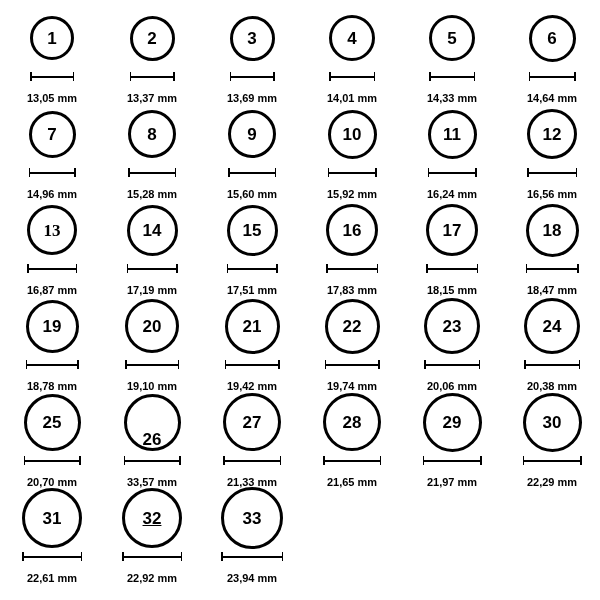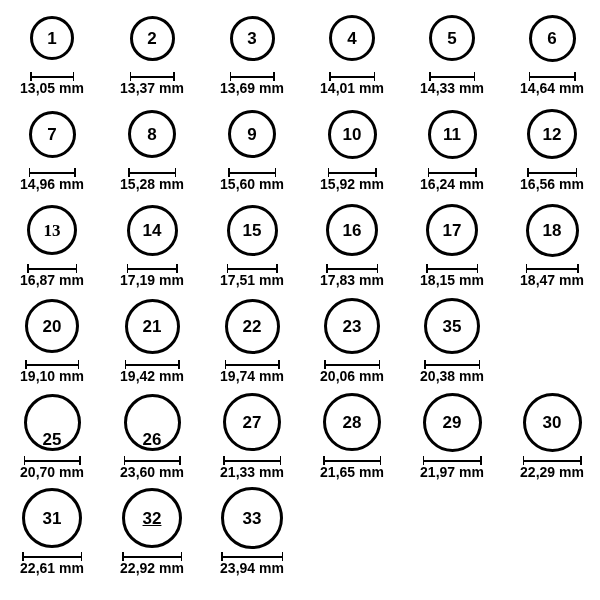--- a/index.html
+++ b/index.html
@@ -72,24 +72,24 @@
   .measure .tick {
     position: absolute;
     top: 0;
     width: 1.5px;
     height: 9px;
     background: #000000;
   }
   .measure .tick.left { left: 0; }
   .measure .tick.right { right: 0; }
   .mm-label {
-    font-size: 14px;
+    font-size: 11px;
     font-weight: bold;
     line-height: 1;
-    margin-top: 0;
+    margin-top: 12px;
     white-space: nowrap;
     color: #000000;
   }
 </style>
 </head>
 <body>
 
 <div id="sizer-chart">
     <div class="chart-row">
       <div class="size-cell">
@@ -327,20 +327,33 @@
           <div class="bar"></div>
           <div class="tick left"></div>
           <div class="tick right"></div>
         </div>
         <div class="mm-label">18,47 mm</div>
       </div>
     </div>
     <div class="chart-row">
       <div class="size-cell">
         <div class="ring-wrap">
+          <div class="ring" style="width: 53px; height: 53px;">
+            <span class="ring-label">19</span>
+          </div>
+        </div>
+        <div class="measure" style="width: 53px;">
+          <div class="bar"></div>
+          <div class="tick left"></div>
+          <div class="tick right"></div>
+        </div>
+        <div class="mm-label">18,78 mm</div>
+      </div>
+      <div class="size-cell">
+        <div class="ring-wrap">
           <div class="ring" style="width: 54px; height: 54px;">
             <span class="ring-label">20</span>
           </div>
         </div>
         <div class="measure" style="width: 54px;">
           <div class="bar"></div>
           <div class="tick left"></div>
           <div class="tick right"></div>
         </div>
         <div class="mm-label">19,10 mm</div>
@@ -380,35 +393,35 @@
         <div class="measure" style="width: 56px;">
           <div class="bar"></div>
           <div class="tick left"></div>
           <div class="tick right"></div>
         </div>
         <div class="mm-label">20,06 mm</div>
       </div>
       <div class="size-cell">
         <div class="ring-wrap">
           <div class="ring" style="width: 56px; height: 56px;">
-            <span class="ring-label">35</span>
+            <span class="ring-label">24</span>
           </div>
         </div>
         <div class="measure" style="width: 56px;">
           <div class="bar"></div>
           <div class="tick left"></div>
           <div class="tick right"></div>
         </div>
         <div class="mm-label">20,38 mm</div>
       </div>
     </div>
     <div class="chart-row">
       <div class="size-cell">
         <div class="ring-wrap">
-          <div class="ring" style="width: 57px; height: 57px; align-items: flex-end;">
+          <div class="ring" style="width: 57px; height: 57px;">
             <span class="ring-label">25</span>
           </div>
         </div>
         <div class="measure" style="width: 57px;">
           <div class="bar"></div>
           <div class="tick left"></div>
           <div class="tick right"></div>
         </div>
         <div class="mm-label">20,70 mm</div>
       </div>
@@ -416,21 +429,21 @@
         <div class="ring-wrap">
           <div class="ring" style="width: 57px; height: 57px; align-items: flex-end;">
             <span class="ring-label">26</span>
           </div>
         </div>
         <div class="measure" style="width: 57px;">
           <div class="bar"></div>
           <div class="tick left"></div>
           <div class="tick right"></div>
         </div>
-        <div class="mm-label">23,60 mm</div>
+        <div class="mm-label">33,57 mm</div>
       </div>
       <div class="size-cell">
         <div class="ring-wrap">
           <div class="ring" style="width: 58px; height: 58px;">
             <span class="ring-label">27</span>
           </div>
         </div>
         <div class="measure" style="width: 58px;">
           <div class="bar"></div>
           <div class="tick left"></div>

